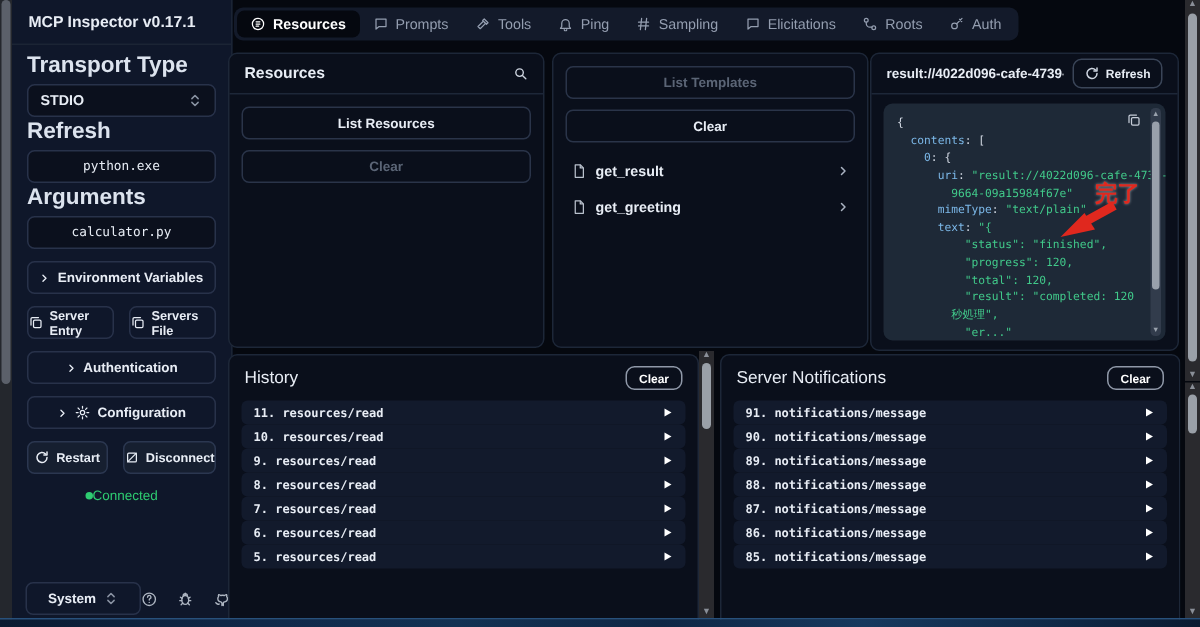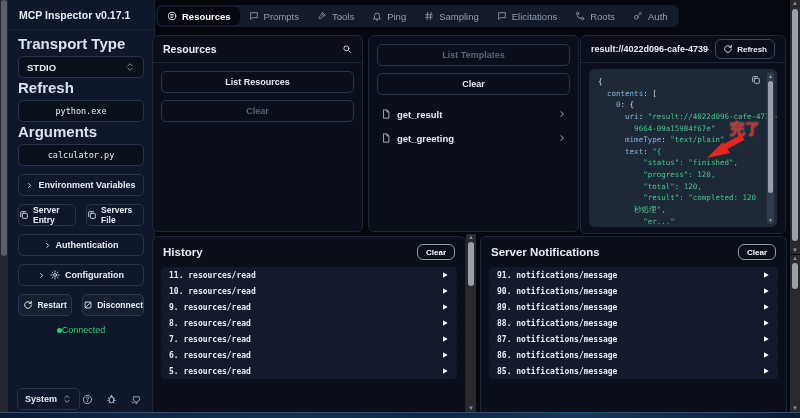--- a/index.html
+++ b/index.html
@@ -34,21 +34,21 @@
     display:flex;align-items:center;justify-content:center;gap:5px;
     font-size:9px;font-weight:600;color:#e8edf5;margin-top:8px;cursor:pointer;
   }
   .side-btn .chev svg{width:7px;height:7px;}
   .btn-row{display:flex;gap:10px;margin-top:8px;}
   .btn-row .side-btn{flex:1;margin-top:0;font-size:8.5px;gap:4px;}
   .solid{background:#161f30;border-color:#2b3750;}
   .status-line{display:flex;align-items:center;justify-content:center;margin-top:9px;font-size:9px;color:#2ecc71;}
   .status-dot{width:5px;height:5px;border-radius:50%;background:#2ecc71;}
   .side-footer{position:absolute;left:9px;right:9px;bottom:8px;display:flex;align-items:center;justify-content:space-between;}
-  .sys-select{height:20px;border:1px solid #28324a;border-radius:5px;display:flex;align-items:center;gap:5px;padding:0 7px;font-size:9px;font-weight:600;}
+  .sys-select{height:20px;border:1px solid #28324a;border-radius:5px;display:flex;align-items:center;gap:5px;padding:0 14px;font-size:9px;font-weight:600;}
   .sys-select .icon{color:#8a93a3;}
   .foot-icons{display:flex;gap:13px;color:#aeb6c2;margin-right:4px;}
   .foot-icons .icon svg{width:11px;height:11px;}
 
   
   .tab-bar{left:156px;top:5px;height:22px;background:#131a2a;border-radius:6px;display:flex;align-items:center;padding:0 2px;}
   .tab{display:flex;align-items:center;gap:5px;padding:0 9px;height:18px;font-size:9.5px;color:#949eb0;border-radius:5px;cursor:pointer;white-space:nowrap;}
   .tab.active{background:#05080f;color:#ffffff;font-weight:bold;}
 
   
@@ -81,21 +81,21 @@
 
   
   .annot-text{position:absolute;left:730px;top:120px;font-size:15px;font-weight:bold;color:#e0281e;
     font-family:"DejaVu Sans",sans-serif;text-shadow:0 0 2px rgba(255,255,255,.55);z-index:5;}
   .annot-arrow{position:absolute;left:703px;top:133px;z-index:5;}
 
   
   .p-history{left:152px;top:236px;width:314px;height:182px;border-bottom:none;border-radius:6px 6px 0 0;}
   .p-notif{left:480px;top:236px;width:307px;height:182px;border-bottom:none;border-radius:6px 6px 0 0;}
   .hist-header{height:30px;display:flex;align-items:center;justify-content:space-between;padding:0 10px;}
-  .hist-title{font-size:11.5px;font-weight:bold;}
+  .hist-title{font-size:11.5px;font-weight:normal;}
   .clear-pill{border:1px solid #8f98a8;border-radius:6px;height:16px;padding:0 8px;font-size:8px;font-weight:600;display:flex;align-items:center;cursor:pointer;background:transparent;color:#fff;}
   .hist-list{padding:0 8px;display:flex;flex-direction:column;}
   .hist-row{height:16px;background:#121a2c;border-radius:4px;display:flex;align-items:center;justify-content:space-between;padding:0 8px;
     font-family:"DejaVu Sans Mono",monospace;font-size:8px;font-weight:bold;color:#e8edf5;cursor:pointer;}
   .hist-row .play{color:#ffffff;}
   .hist-row .play svg{width:8px;height:8px;}
 
   
   .vscroll{background:#2a2a2e;}
   .vthumb{position:absolute;left:2px;width:6px;background:#9aa0a8;border-radius:3px;}

